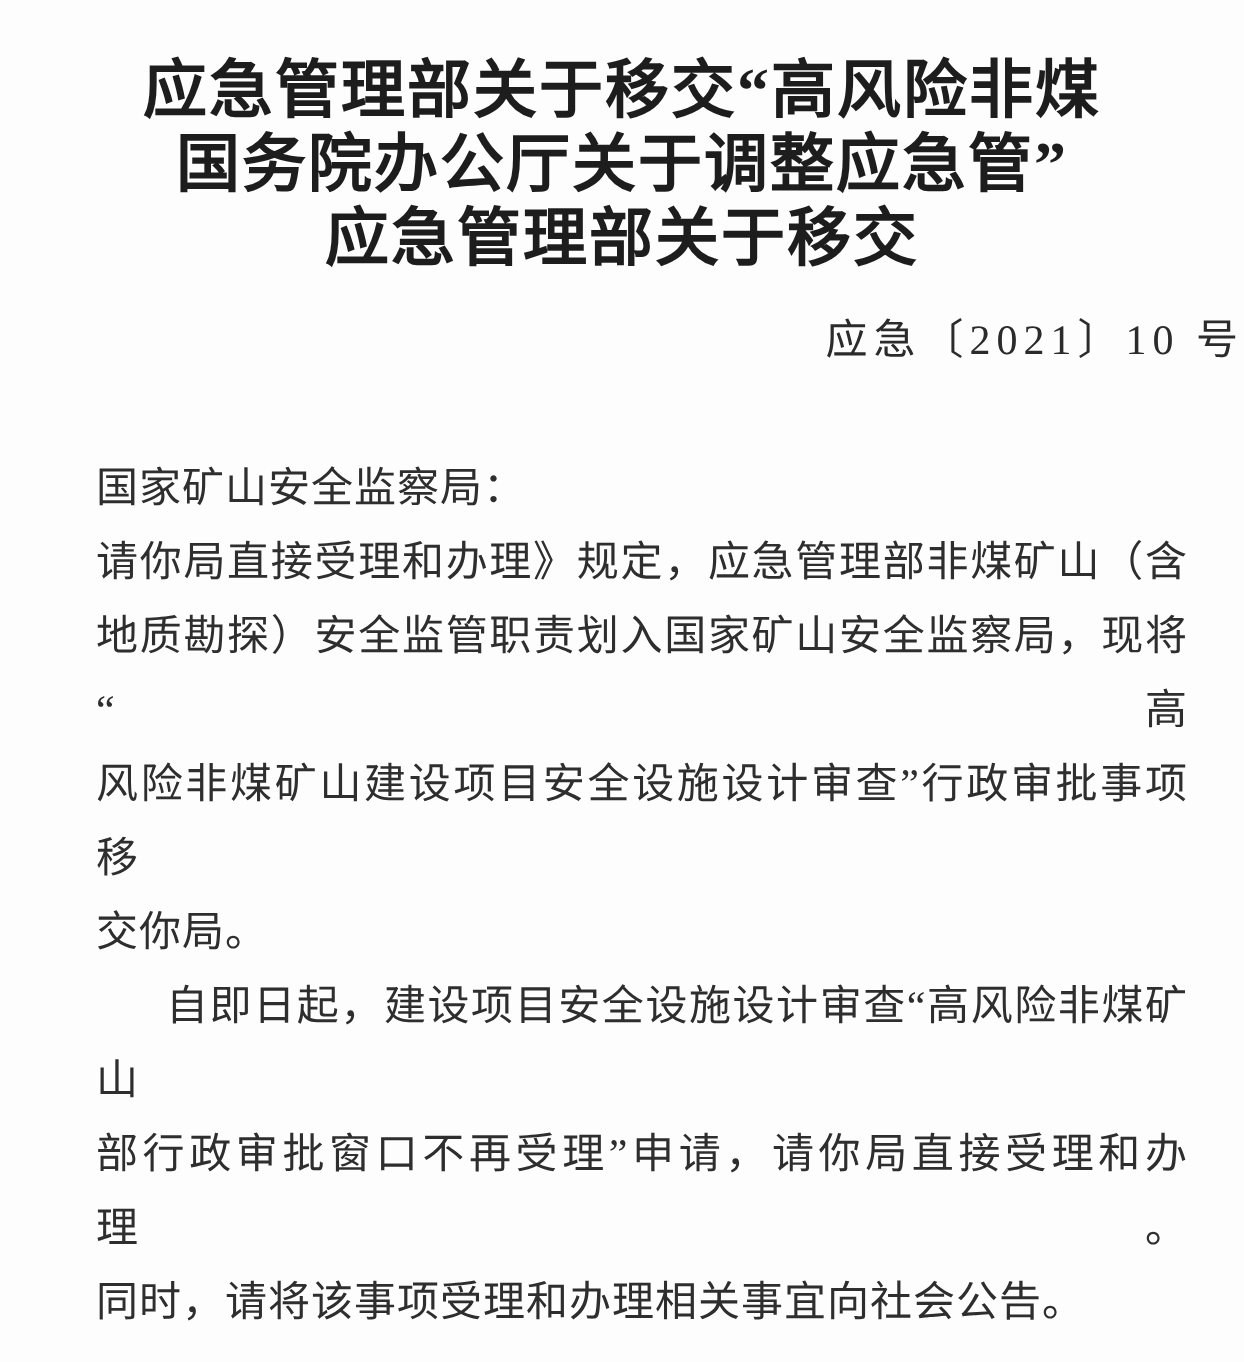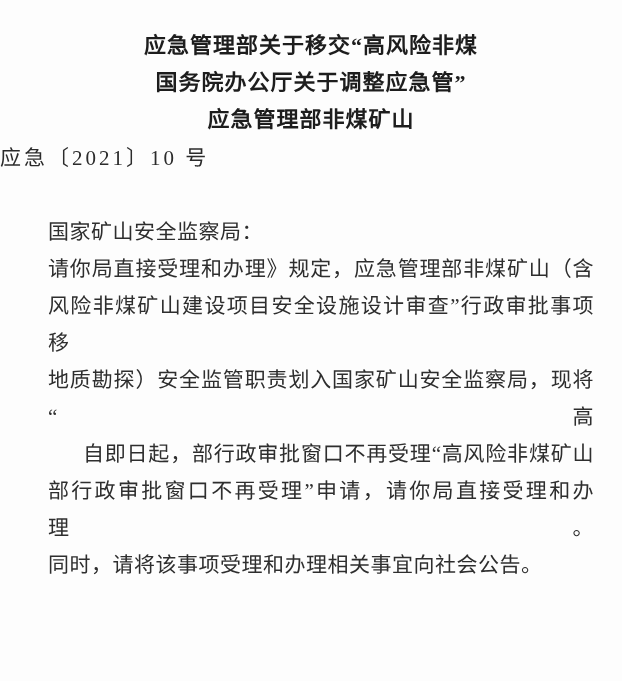--- a/index.html
+++ b/index.html
@@ -13,32 +13,32 @@
     background: #fdfdfd;
     font-family: "Liberation Serif", "DejaVu Serif", serif;
     color: #2b2b2b;
     overflow: hidden;
     box-sizing: border-box;
   }
   .title {
     margin: 0;
     padding-top: 27px;
     text-align: center;
-    font-size: 22px;
+    font-size: 32px;
     line-height: 37px;
     font-weight: bold;
     color: #1d1d1d;
     letter-spacing: 1px;
   }
   .title-line {
     display: block;
   }
   .doc-number {
-    margin-top: 5px;
-    text-align: left;
+    margin-top: 17px;
+    text-align: right;
     font-size: 21px;
     line-height: 30px;
     letter-spacing: 3px;
     color: #2b2b2b;
   }
   .doc-body {
     margin: 41px 28px 0 48px; 
     font-size: 21px;
     line-height: 37px;
     letter-spacing: 0.5px;
@@ -58,34 +58,35 @@
   }
 </style>
 </head>
 <body>
 
 <div class="page">
 
   <h1 class="title">
     <span class="title-line">应急管理部关于移交“高风险非煤</span>
     <span class="title-line">国务院办公厅关于调整应急管”</span>
-    <span class="title-line">应急管理部非煤矿山</span>
+    <span class="title-line">应急管理部关于移交</span>
   </h1>
 
   <div class="doc-number">应急〔2021〕10 号</div>
 
   <div class="doc-body">
     <span class="b-line b-last">国家矿山安全监察局：</span>
 
     <div>
       <span class="b-line">请你局直接受理和办理》规定，应急管理部非煤矿山（含</span>
+      <span class="b-line">地质勘探）安全监管职责划入国家矿山安全监察局，现将“高</span>
       <span class="b-line">风险非煤矿山建设项目安全设施设计审查”行政审批事项移</span>
-      <span class="b-line">地质勘探）安全监管职责划入国家矿山安全监察局，现将“高</span>
+      <span class="b-line b-last">交你局。</span>
     </div>
 
     <div>
-      <span class="b-line b-indent">自即日起，部行政审批窗口不再受理“高风险非煤矿山</span>
+      <span class="b-line b-indent">自即日起，建设项目安全设施设计审查“高风险非煤矿山</span>
       <span class="b-line">部行政审批窗口不再受理”申请，请你局直接受理和办理。</span>
       <span class="b-line b-last">同时，请将该事项受理和办理相关事宜向社会公告。</span>
     </div>
   </div>
 
 </div>
 
 </body></html>

